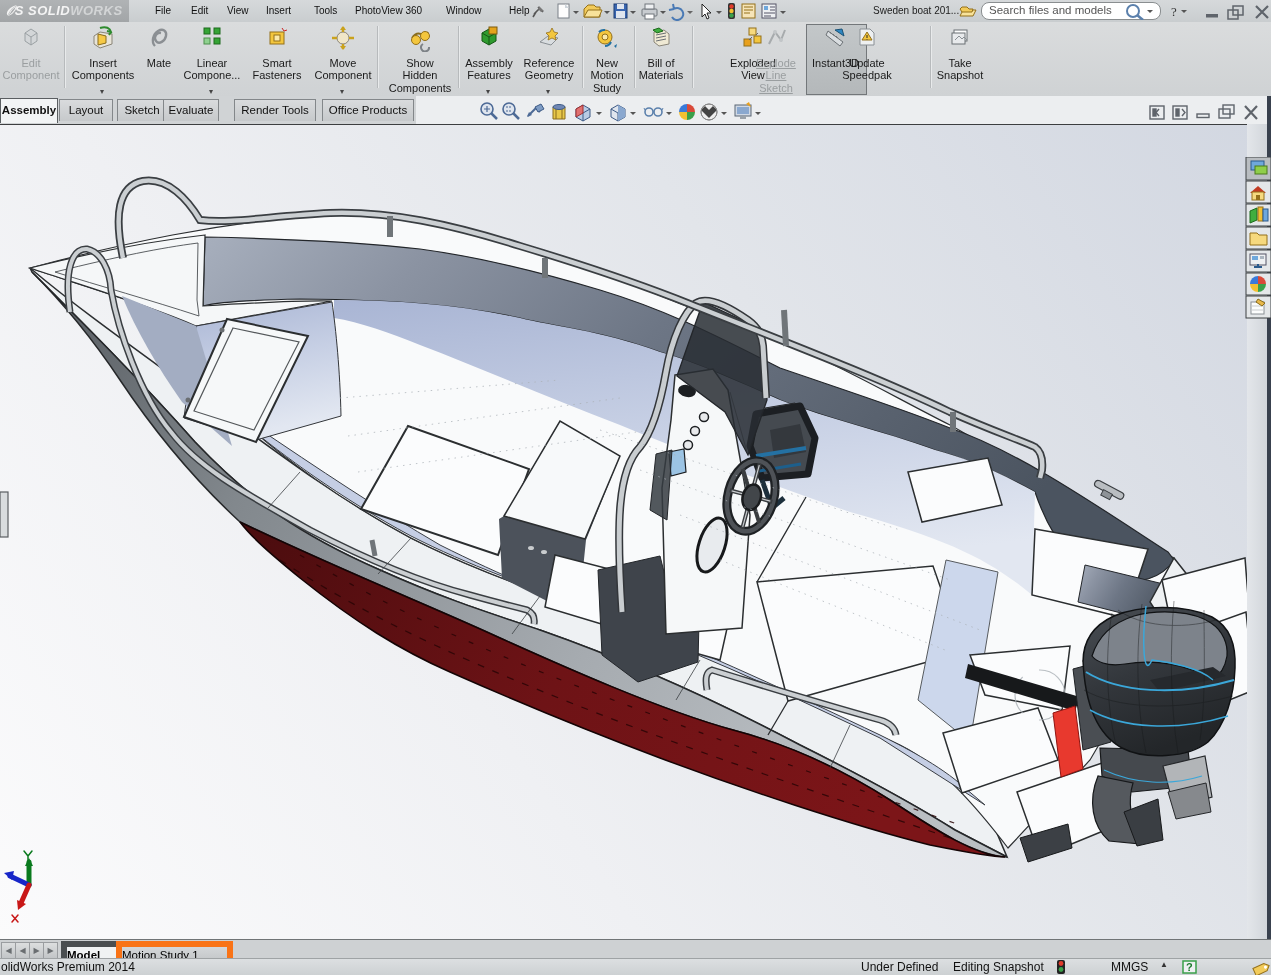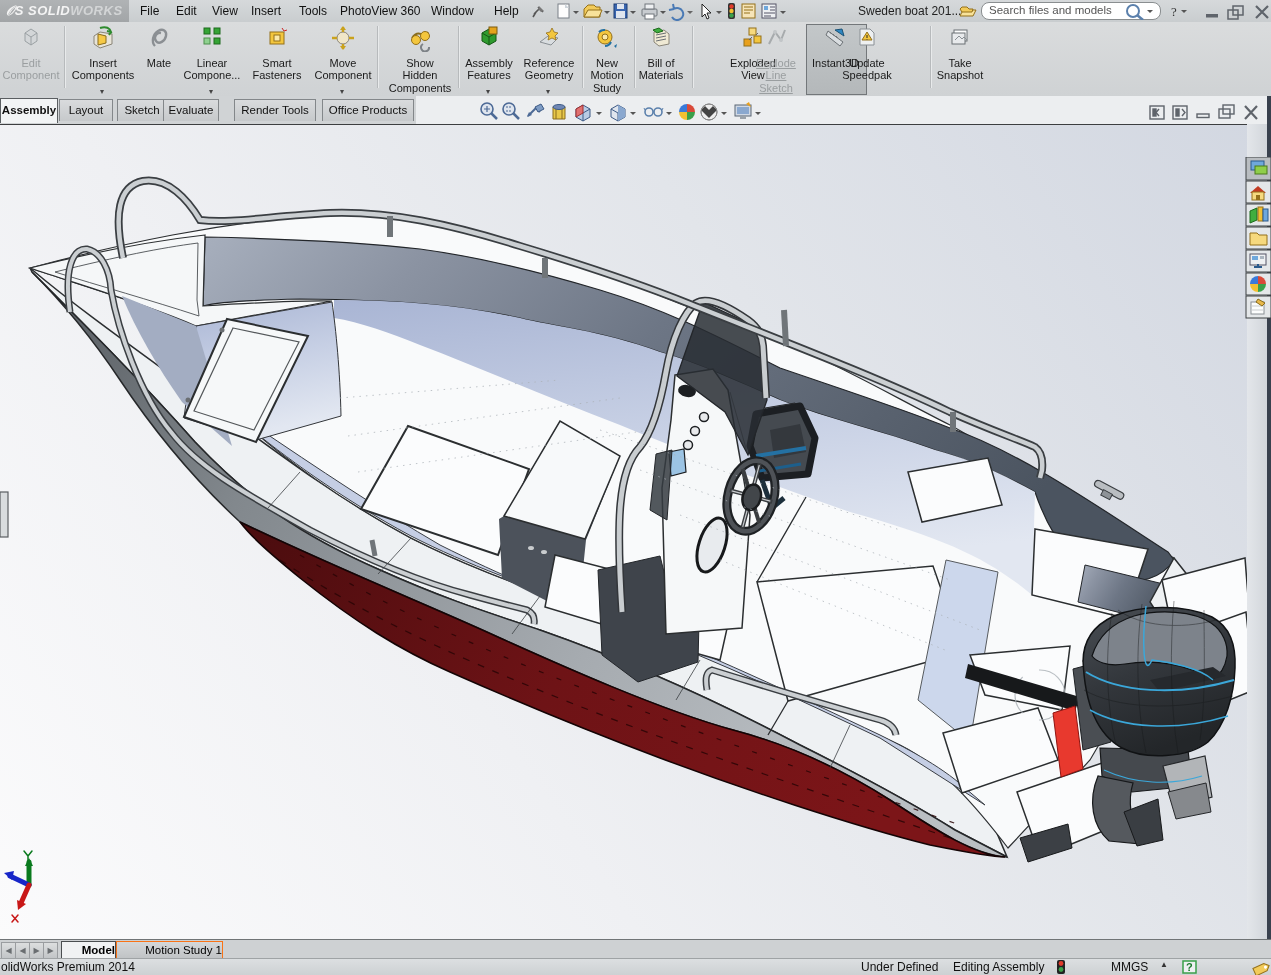--- a/index.html
+++ b/index.html
@@ -1,39 +1,39 @@
 <!DOCTYPE html>
 <html><head><meta charset="utf-8">
 <style>
 html,body{margin:0;padding:0;}
 body{width:1271px;height:975px;overflow:hidden;font-family:"Liberation Sans",sans-serif;position:relative;background:#d4d7d9;}
 .abs{position:absolute;}
 
 #titlebar{left:0;top:0;width:1271px;height:22px;background:linear-gradient(#d6d9db,#c9cdcf);}
 #logo{left:0;top:0;width:123px;height:22px;background:linear-gradient(#b0b3b5,#a2a5a7);color:#f4f4f4;font-weight:bold;font-style:italic;font-size:13px;line-height:22px;padding-left:6px;letter-spacing:.5px;}
 #logo .w{color:#d3d5d6;}
-.menu{top:0;height:22px;line-height:22px;font-size:12px;color:#111;}
+.menu{top:0;height:22px;line-height:22px;font-size:10px;color:#111;margin-left:15px;}
 
 #ribbon{left:0;top:22px;width:1271px;height:74px;background:linear-gradient(#dadcdd,#cfd2d4);border-bottom:1px solid #8e9294;}
 .rbtn{position:absolute;top:2px;text-align:center;font-size:11px;line-height:12.5px;color:#1a1a1a;}
 .rbtn .lbl{margin-top:2px;}
 .rbtn.dis{color:#9a9ea0;}
 .sep{position:absolute;top:4px;width:1px;height:62px;background:#b7babc;border-right:1px solid #e8eaeb;}
 .dd{position:absolute;font-size:8px;color:#444;}
 
 #tabrow{left:0;top:96px;width:1271px;height:28px;background:#d0d3d5;}
 #tabrow .light{position:absolute;left:416px;top:0;width:855px;height:28px;background:#eceef0;}
 .tab{position:absolute;top:3px;height:21px;line-height:21px;font-size:11.5px;color:#111;background:linear-gradient(#d9dbdd,#c6c9cb);border:1px solid #83878a;border-bottom:none;text-align:center;}
 .tab.active{background:#f2f4f5;font-weight:bold;border:1px solid #5a5e61;border-bottom:none;top:2px;height:24px;line-height:22px;z-index:3;}
 
 #viewport{left:0;top:124px;width:1267px;height:815px;background:linear-gradient(235deg,#d2d7e1 0%,#e2e5ea 35%,#eff0f3 65%,#fbfbfc 100%);border-top:1px solid #3c3e40;}
 #rightbar{left:1267px;top:96px;width:4px;height:862px;background:#39414e;}
 
 #bottabs{left:0;top:939px;width:1271px;height:19px;background:#ced1d3;border-top:1px solid #707476;}
-.btab{position:absolute;top:1px;height:17px;line-height:17px;font-size:11.5px;text-align:right;border:1px solid #f97316;}
+.btab{position:absolute;top:1px;height:17px;line-height:17px;font-size:11.5px;text-align:left;border:6px solid #f97316;}
 .navb{position:absolute;top:2px;width:13px;height:15px;background:linear-gradient(#dcdedf,#c2c5c7);border:1px solid #9a9da0;color:#6a6e71;font-size:8px;line-height:15px;text-align:center;}
 
 #status{left:0;top:958px;width:1271px;height:17px;background:linear-gradient(#dcdfe1,#ccd0d2);border-top:1px solid #9fa3a5;font-size:12px;color:#111;}
 #status span{position:absolute;top:1px;}
 </style></head>
 <body>
 <div class="abs" id="titlebar"></div>
 <div class="abs" id="logo">𝒪S <span style="font-style:italic">SOLID</span><span class="w">WORKS</span></div>
 <div class="abs menu" style="left:140px;">File</div>
 <div class="abs menu" style="left:176px;">Edit</div>
@@ -162,21 +162,21 @@
  <div class="navb" style="left:1px;">◀</div>
     <div class="navb" style="left:15px;">◀</div>
  <div class="navb" style="left:29px;">▶</div>
     <div class="navb" style="left:43px;">▶</div>
  <div class="btab" style="left:61px;width:53px;background:#f0f2f3;font-weight:bold;border-color:#4a4e50;">Model</div>
  <div class="btab" style="left:116px;width:105px;background:linear-gradient(#d4d7d9,#bfc2c4);">Motion Study 1</div>
 </div>
 <div class="abs" id="status">
  <span style="left:1px;">olidWorks Premium 2014</span>
  <span style="left:861px;">Under Defined</span>
- <span style="left:953px;">Editing Assembly</span>
+ <span style="left:953px;">Editing Snapshot</span>
  <span style="left:1111px;">MMGS</span>
  <span style="left:1160px;font-size:8px;color:#333;">▲</span>
 </div>
 <svg class="abs" id="boat" style="left:0;top:0;" width="1271" height="975" viewBox="0 0 1271 975">
 <defs>
 <clipPath id="vp">
         <rect x="1" y="124" width="1266" height="815"></rect>
       </clipPath>
 <linearGradient id="lavband" x1="0" y1="0" x2="0.25" y2="1">
  <stop offset="0" stop-color="#a9b5d4"></stop>

